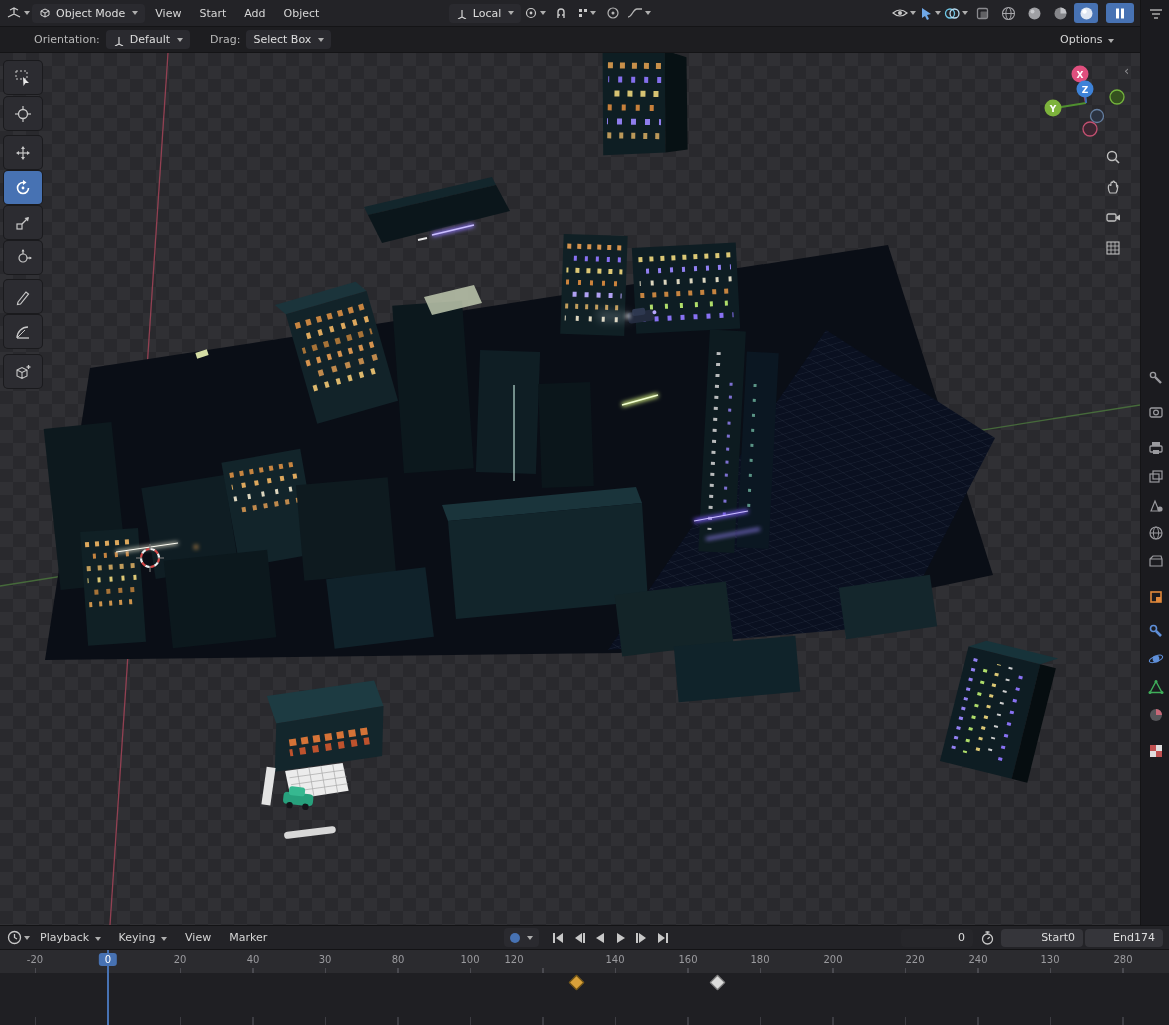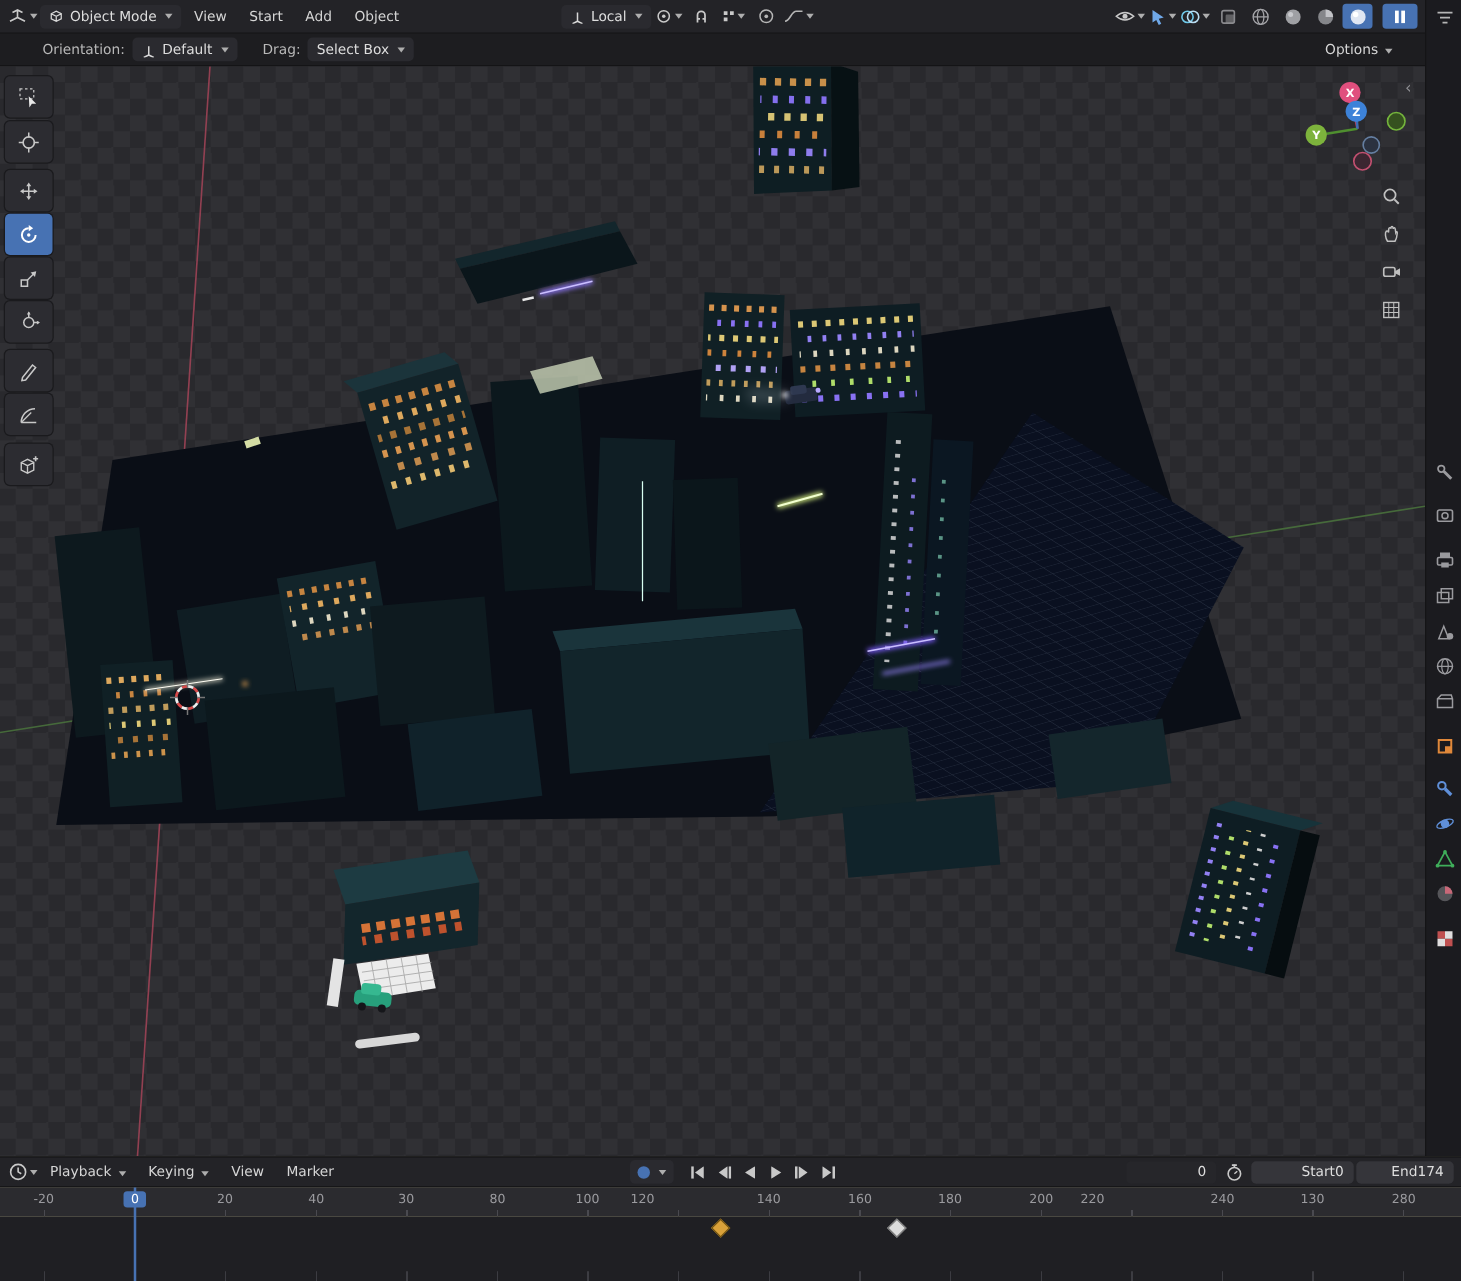--- a/index.html
+++ b/index.html
@@ -703,21 +703,21 @@
     <span class="tick" style="left:180px">20</span>
     <span class="tick" style="left:253px">40</span>
     <span class="tick" style="left:325px">30</span>
     <span class="tick" style="left:398px">80</span>
     <span class="tick" style="left:470px">100</span>
     <span class="tick" style="left:514px">120</span>
     <span class="tick" style="left:615px">140</span>
     <span class="tick" style="left: 688px">160</span>
     <span class="tick" style="left:760px">180</span>
     <span class="tick" style="left:833px">200</span>
-    <span class="tick" style="left:874px">220</span>
+    <span class="tick" style="left:915px">220</span>
     <span class="tick" style="left:978px">240</span>
     <span class="tick" style="left:1050px">130</span>
     <span class="tick" style="left:1123px">280</span>
     <div id="rulerticks"></div>
   </div>
 
   <div id="keys">
     <div class="kdiamond" style="left:571px;top:4px;background:#d9a13a;border:1px solid #6e5112"></div>
     <div class="kdiamond" style="left:712px;top:4px;background:#dcdcdc;border:1px solid #7a7a7a"></div>
     <div id="keyticks"></div>

